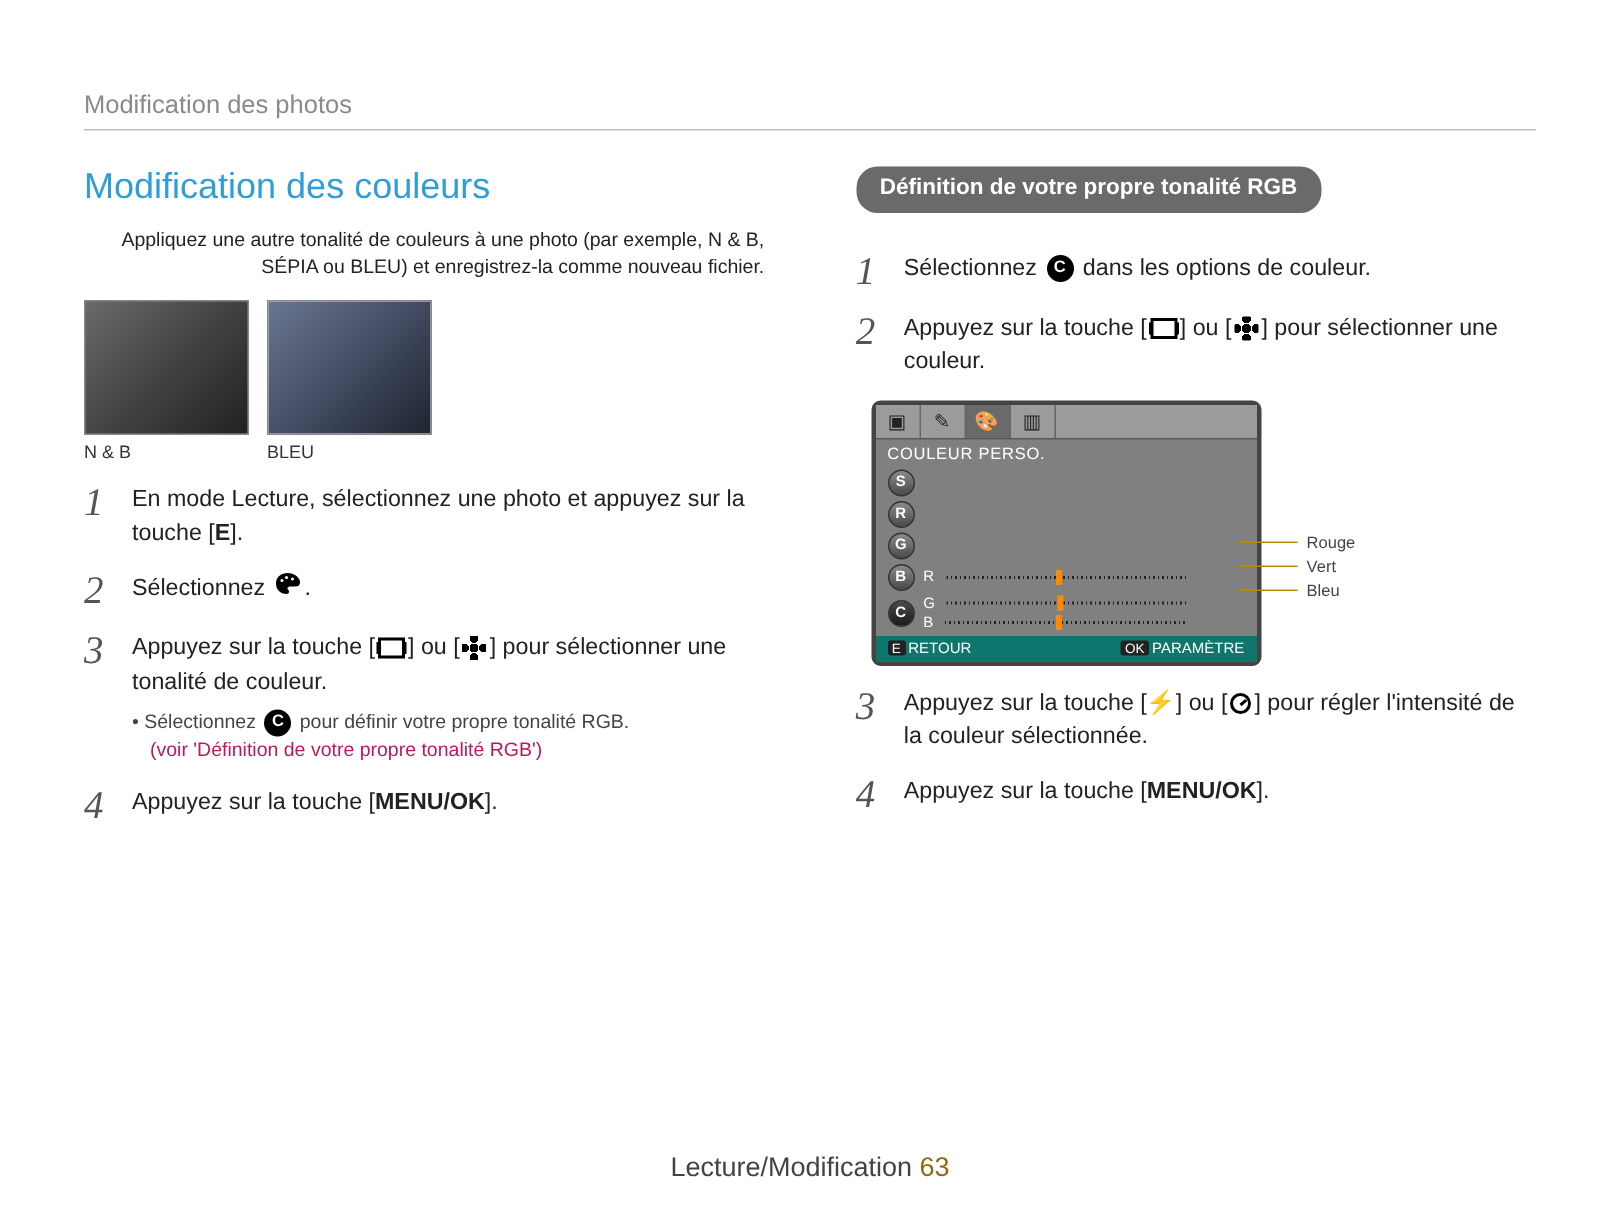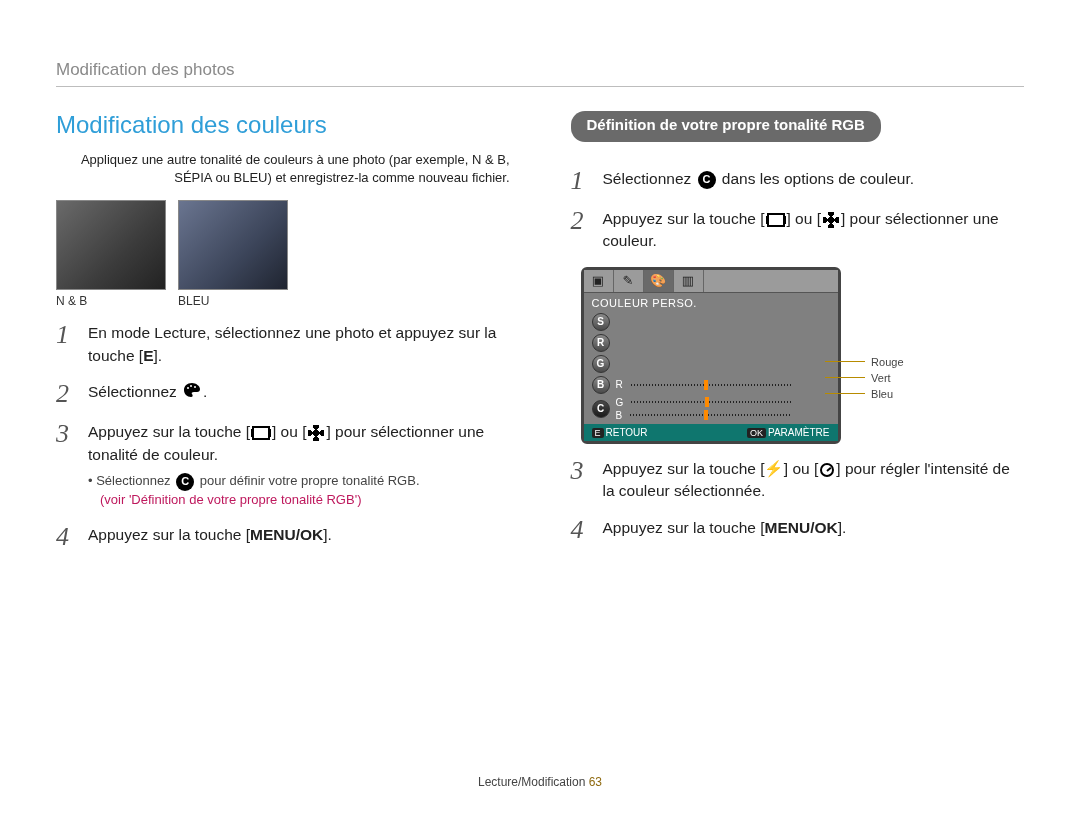--- a/index.html
+++ b/index.html
@@ -107,21 +107,21 @@
   .slider-knob{position:absolute;left:46%;top:-4px;width:4px;height:10px;background:#ff8a00;}
   .rgb-labels{font-size:10px;color:#fff;line-height:11px;}
   .device-footer{background:#0f766e;color:#fff;font-size:10px;display:flex;gap:10px;padding:3px 8px;align-items:center;justify-content:space-between;}
   .device-footer .btnlabel{background:#222;padding:0 3px;border-radius:2px;margin-right:2px;font-size:9px;}
   .callouts{position:absolute; right:-66px; top:86px; font-size:11px; color:#444;}
   .callout{display:flex;align-items:center;gap:6px;margin-bottom:4px;} 
   .callout-line{width:40px;height:1px;background:#b78b00;}
 
   .footer{
     position:absolute; bottom:26px; left:0; right:0;
-    text-align:center; font-size:12px; color:#444;
+    text-align:center; font-size:18px; color:#444;
   }
   .footer .pg{color:#8f6a10;}
 </style>
 </head>
 <body>
 
 <div class="page-header">Modification des photos</div>
 
 <div class="cols">
 

